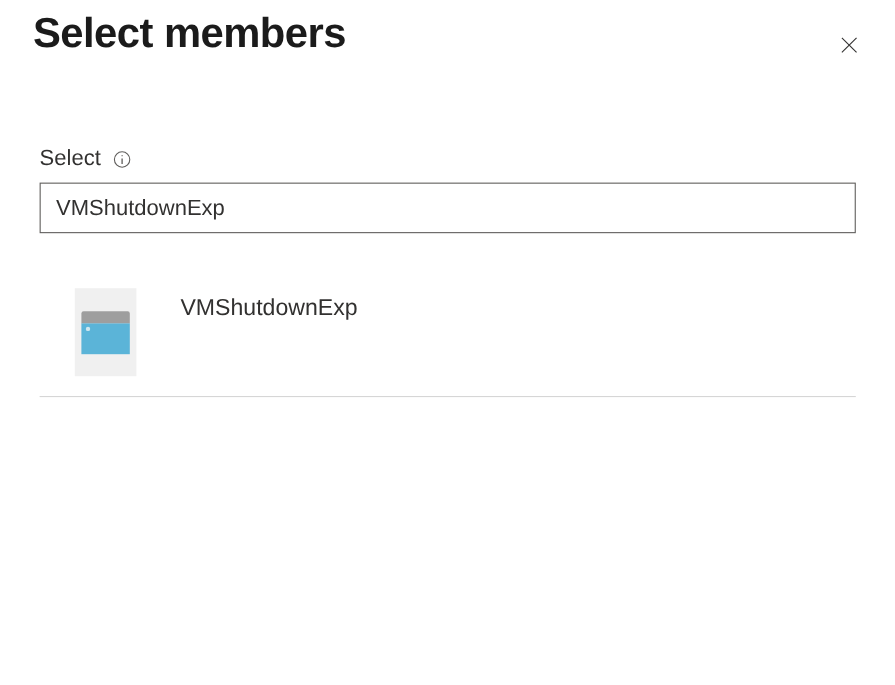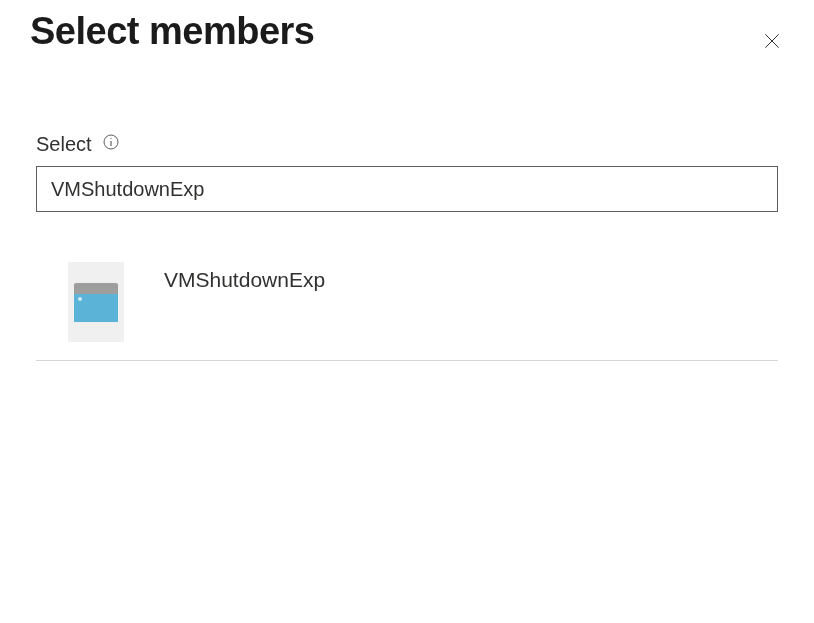--- a/index.html
+++ b/index.html
@@ -42,20 +42,21 @@
     }
     .close-btn svg {
       width: 20px;
       height: 20px;
     }
     .content {
       padding: 80px 36px 0 36px;
     }
     .field-label-row {
       display: flex;
+      align-items: center;
       gap: 10px;
       margin-bottom: 10px;
     }
     .field-label {
       font-size: 20px;
       color: #323130;
       font-weight: 400;
     }
     .info-icon {
       width: 18px;

